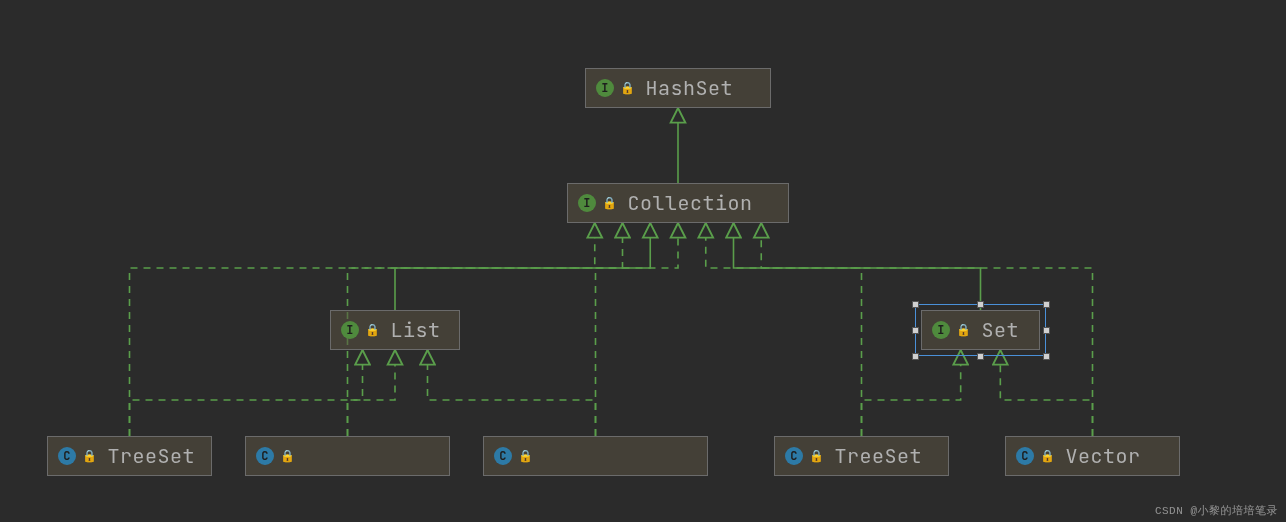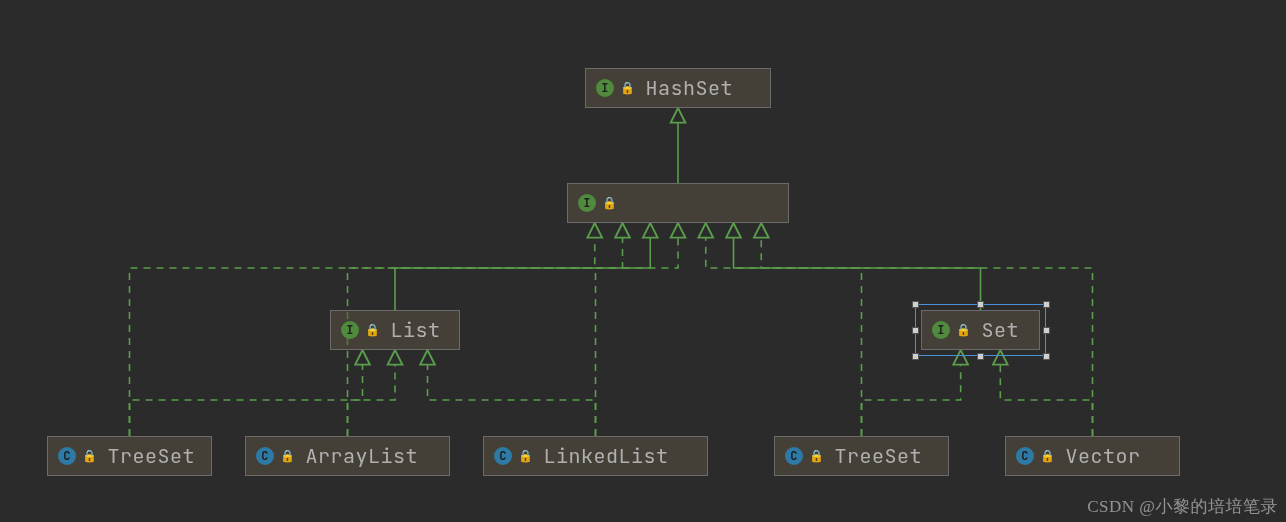--- a/index.html
+++ b/index.html
@@ -74,22 +74,22 @@
     height: 7px;
     background: #d0d0d0;
     border: 1px solid #555;
     box-sizing: border-box;
     pointer-events: none;
   }
   .watermark {
     position: absolute;
     right: 8px;
     bottom: 4px;
-    font-family: Liberation Serif, serif;
-    font-size: 17px;
+    font-family: Liberation Mono, monospace;
+    font-size: 11px;
     color: rgba(230,230,230,0.55);
     letter-spacing: 0.5px;
     margin-top: 8px;
   }
 </style>
 </head>
 <body>
 
 <div class="canvas">
   <svg class="edges">
@@ -117,20 +117,21 @@
     </svg>
   <div id="nodes-layer">
       <div class="node" style="left: 585px; top: 68px; width: 186px; height: 40px;">
         <span class="badge interface">I</span>
         <span class="lock">🔒</span>
         <span class="name">HashSet</span>
       </div>
       <div class="node" style="left: 567px; top: 183px; width: 222px; height: 40px;">
         <span class="badge interface">I</span>
         <span class="lock">🔒</span>
+        <span class="name">Collection</span>
       </div>
       <div class="node" style="left: 330px; top: 310px; width: 130px; height: 40px;">
         <span class="badge interface">I</span>
         <span class="lock">🔒</span>
         <span class="name">List</span>
       </div>
       <div class="node" style="left: 921px; top: 310px; width: 119px; height: 40px;">
         <span class="badge interface">I</span>
         <span class="lock">🔒</span>
         <span class="name">Set</span>
@@ -145,26 +146,24 @@
       <div class="handle" style="left: 977px; top: 352.5px;"></div>
       <div class="handle" style="left: 1042.5px; top: 352.5px;"></div>
       <div class="node" style="left: 47px; top: 436px; width: 165px; height: 40px;">
         <span class="badge class">C</span>
         <span class="lock">🔒</span>
         <span class="name">TreeSet</span>
       </div>
       <div class="node" style="left: 245px; top: 436px; width: 205px; height: 40px;">
         <span class="badge class">C</span>
         <span class="lock">🔒</span>
-        <span class="name">ArrayList</span>
       </div>
       <div class="node" style="left: 483px; top: 436px; width: 225px; height: 40px;">
         <span class="badge class">C</span>
         <span class="lock">🔒</span>
-        <span class="name">LinkedList</span>
       </div>
       <div class="node" style="left: 774px; top: 436px; width: 175px; height: 40px;">
         <span class="badge class">C</span>
         <span class="lock">🔒</span>
         <span class="name">TreeSet</span>
       </div>
       <div class="node" style="left: 1005px; top: 436px; width: 175px; height: 40px;">
         <span class="badge class">C</span>
         <span class="lock">🔒</span>
         <span class="name">Vector</span>

